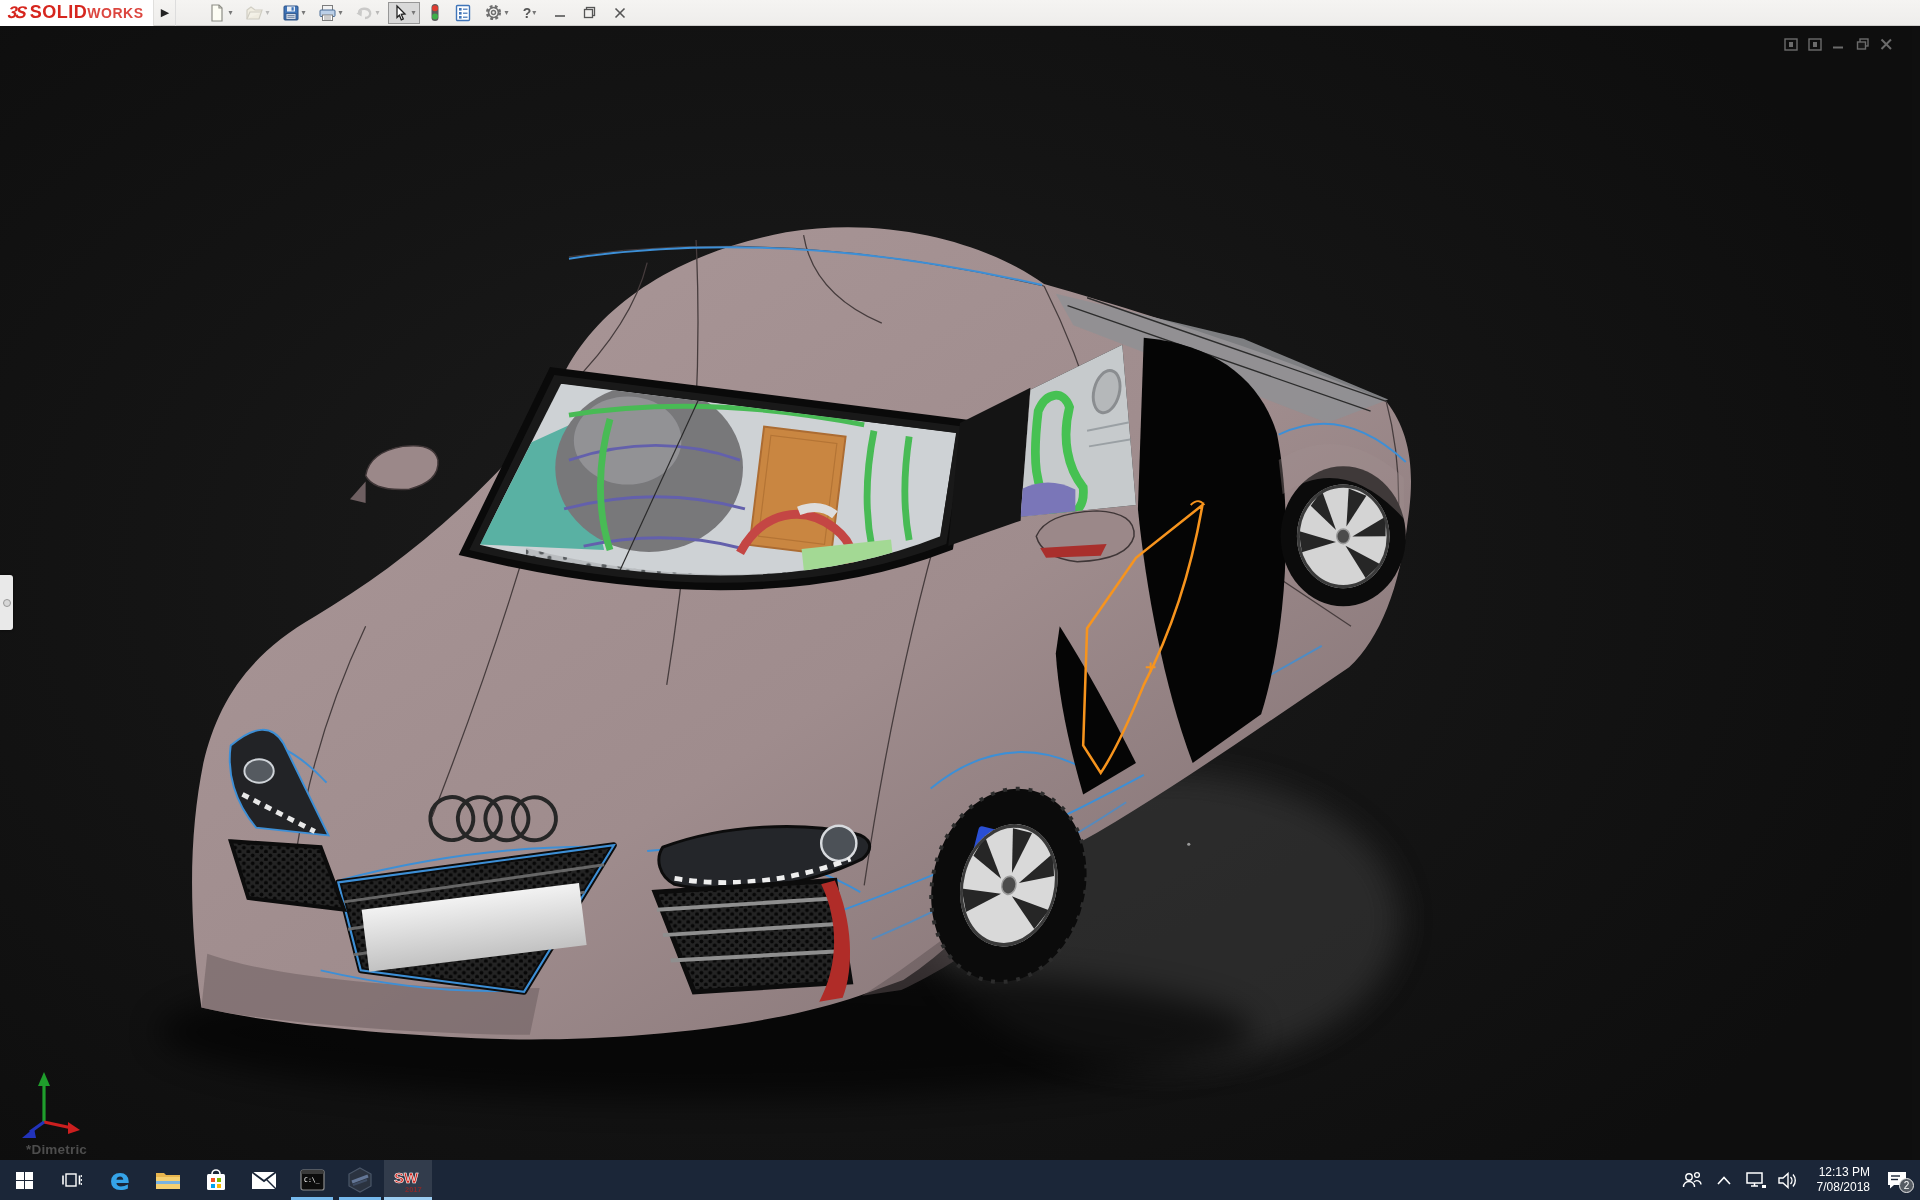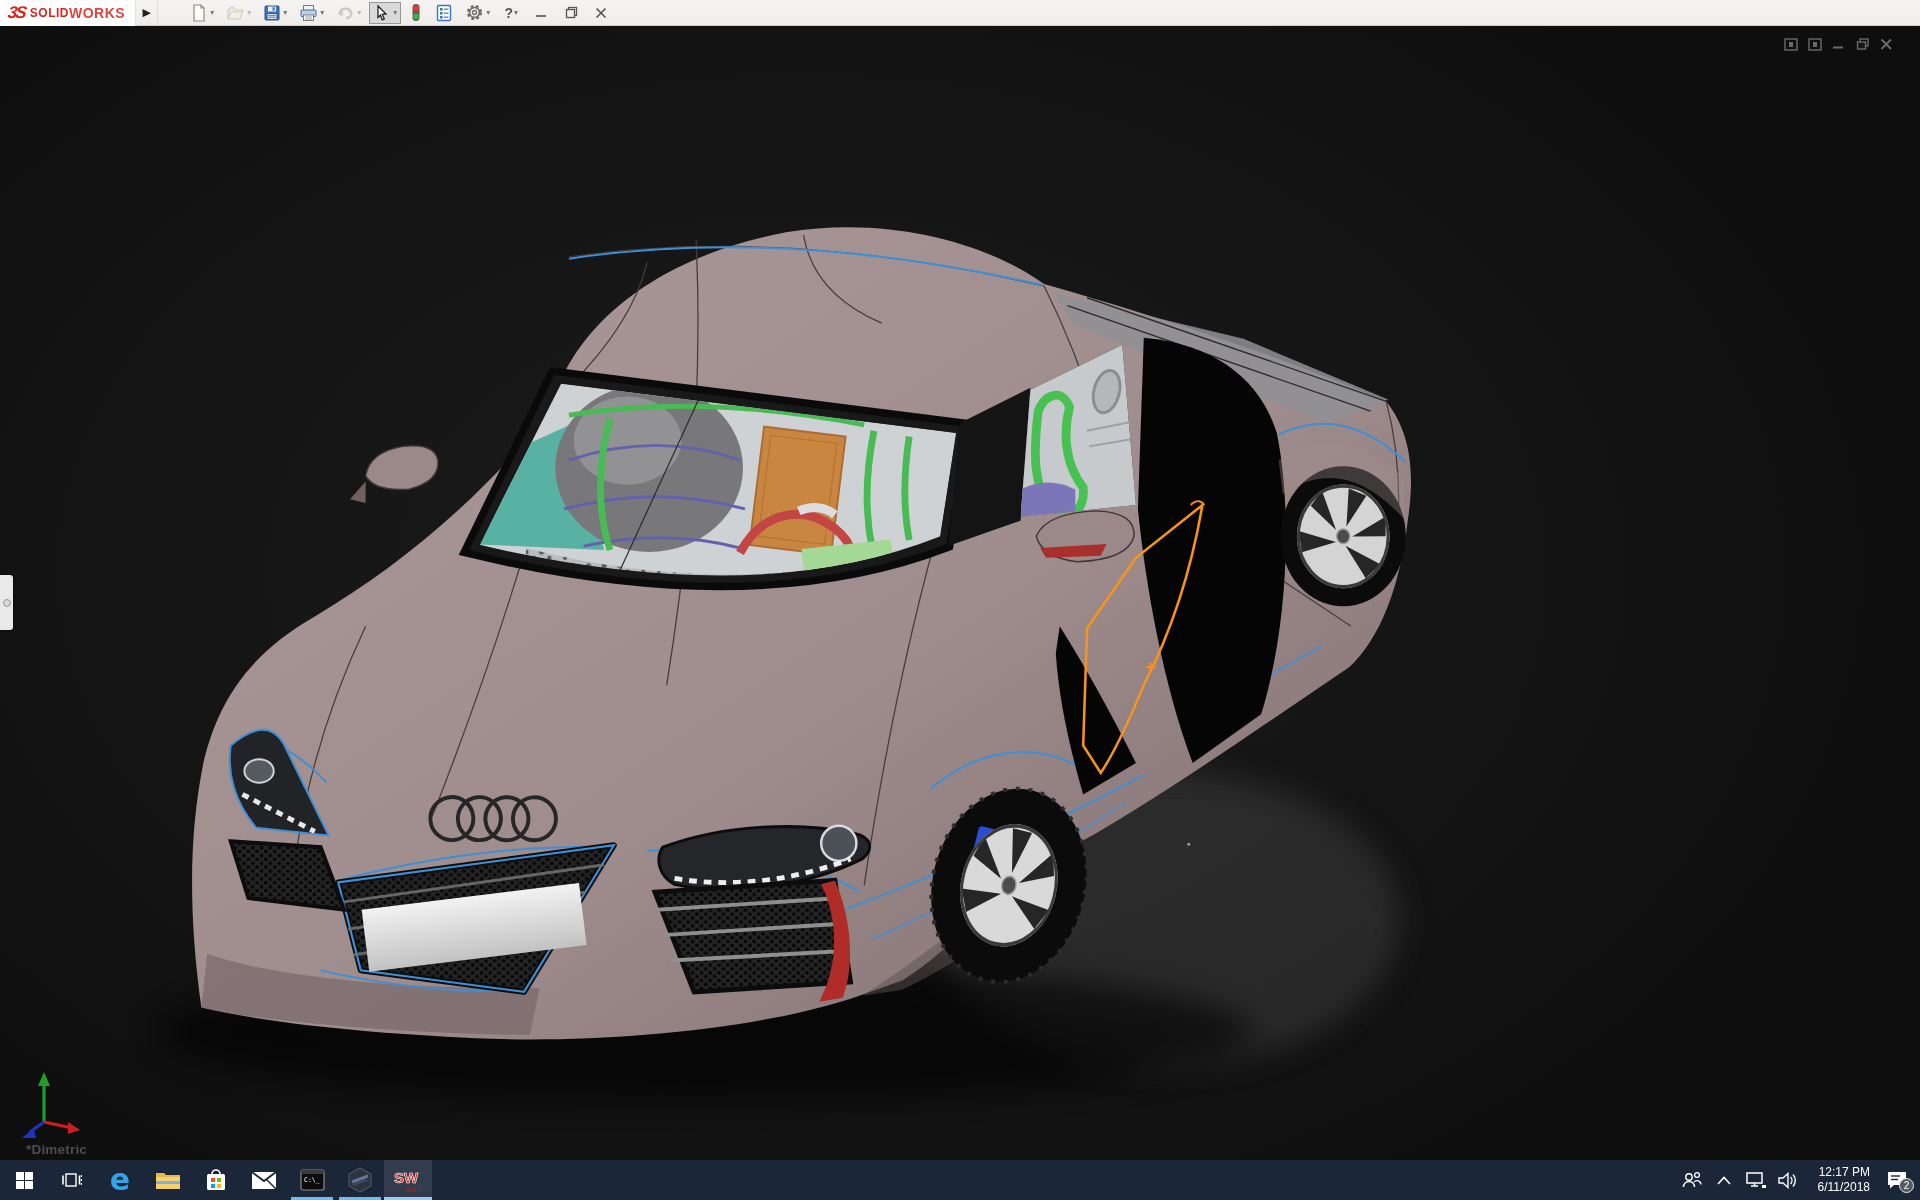--- a/index.html
+++ b/index.html
@@ -8,21 +8,21 @@
           font-family:"Liberation Sans", sans-serif;background:#0f0f0f;}
 
   
   .titlebar{position:absolute;top:0;left:0;width:1920px;height:26px;
             background:linear-gradient(#f5f4f2,#eeedeb);
             border-bottom:1px solid #cfcecc;display:flex;align-items:center;}
   .logo{height:26px;background:#fff;display:flex;align-items:center;
         padding:0 10px 0 8px;border-right:1px solid #e0dfdd;}
   .logo-mark{color:#d6261e;font-weight:bold;font-style:italic;
              font-size:17px;letter-spacing:-2px;margin-right:5px;transform:skewX(-8deg);}
-  .logo-bold{color:#d6261e;font-weight:bold;font-size:12px;letter-spacing:.5px;}
+  .logo-bold{color:#d6261e;font-weight:bold;font-size:18px;letter-spacing:.5px;}
   .logo-light{color:#d6261e;font-weight:700;font-size:14px;letter-spacing:.5px;opacity:.85;}
   .flyout{width:22px;height:26px;display:flex;align-items:center;justify-content:center;
           color:#222;font-size:11px;border-right:1px solid #ddd;}
   .tbar{display:flex;align-items:center;margin-left:26px;}
   .tbtn{display:flex;align-items:center;height:22px;padding:0 3px;margin:0 2px;border:1px solid transparent;}
   .tbtn .caret{font-size:8px;color:#777;margin-left:2px;}
   .tbtn.disabled{opacity:.45;}
   .tbtn.pressed{background:#d9d9d9;border:1px solid #979797;}
   .tb-title{flex:1;text-align:center;font-size:12.5px;color:#3c3c3c;}
   .wctrl{display:flex;align-items:center;margin-right:6px;}
@@ -561,22 +561,22 @@
         </svg>
       </div>
       <div class="tk-cell">
         <svg width="20" height="17" viewBox="0 0 20 17">
           <path d="M1,6 L5,6 L10,1.5 L10,15.5 L5,11 L1,11 Z" fill="none" stroke="#fff" stroke-width="1.4"></path>
           <path d="M12.5,5 a5,5 0 0 1 0,7" fill="none" stroke="#fff" stroke-width="1.4"></path>
           <path d="M15,2.5 a9,9 0 0 1 0,12" fill="none" stroke="#fff" stroke-width="1.4"></path>
         </svg>
       </div>
       <div class="clock">
-        <span>12:17 PM</span>
-        <span>6/11/2018</span>
+        <span>12:13 PM</span>
+        <span>7/08/2018</span>
       </div>
       <div class="action">
         <svg width="22" height="20" viewBox="0 0 22 20">
           <path d="M2,2 L20,2 L20,15 L8,15 L4,18.5 L4,15 L2,15 Z" fill="#fff"></path>
           <line x1="5" y1="6" x2="14" y2="6" stroke="#1b2638" stroke-width="1.4"></line>
           <line x1="5" y1="9.5" x2="12" y2="9.5" stroke="#1b2638" stroke-width="1.4"></line>
         </svg>
         <div class="badge">2</div>
       </div>
     </div>

